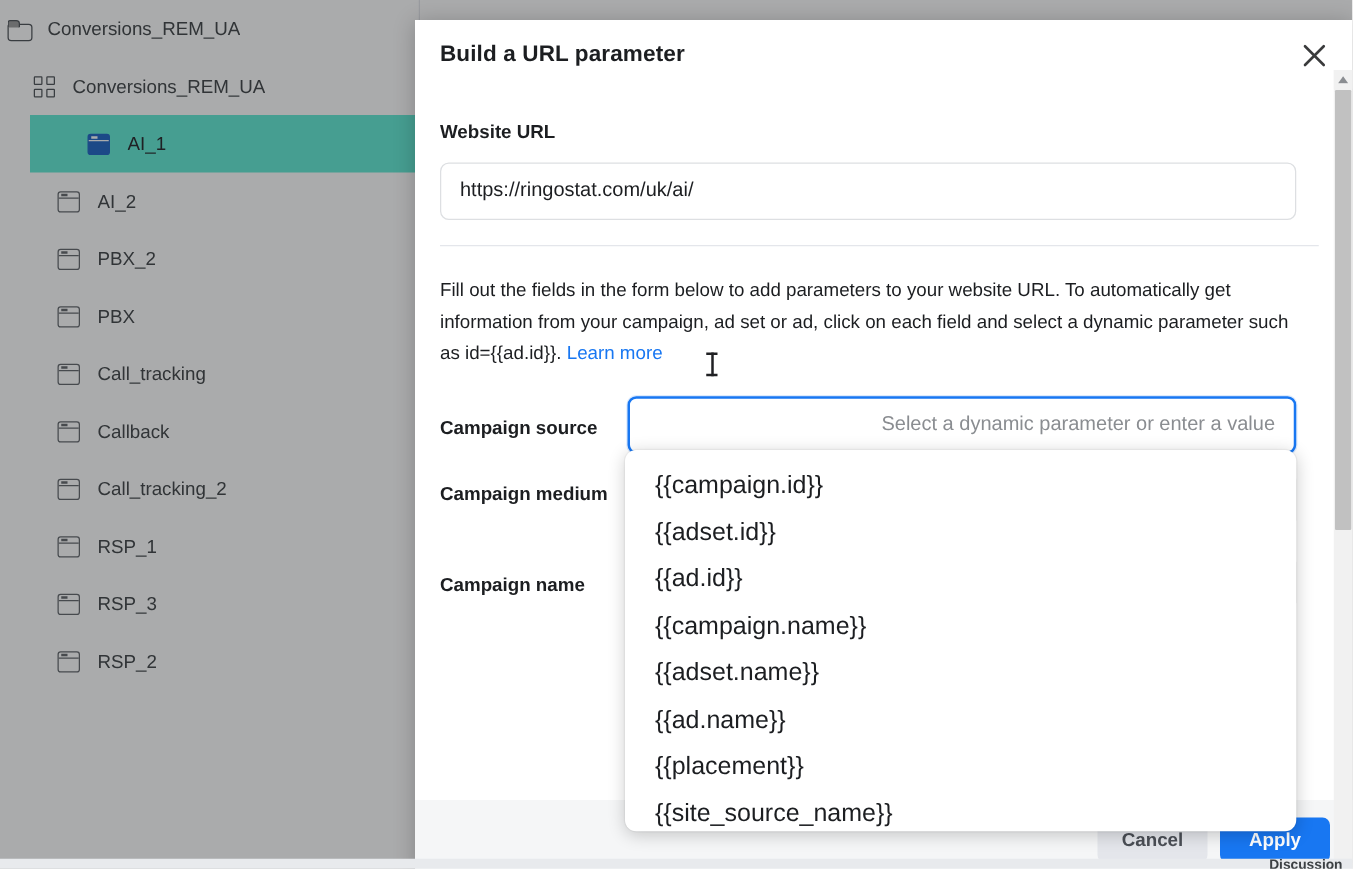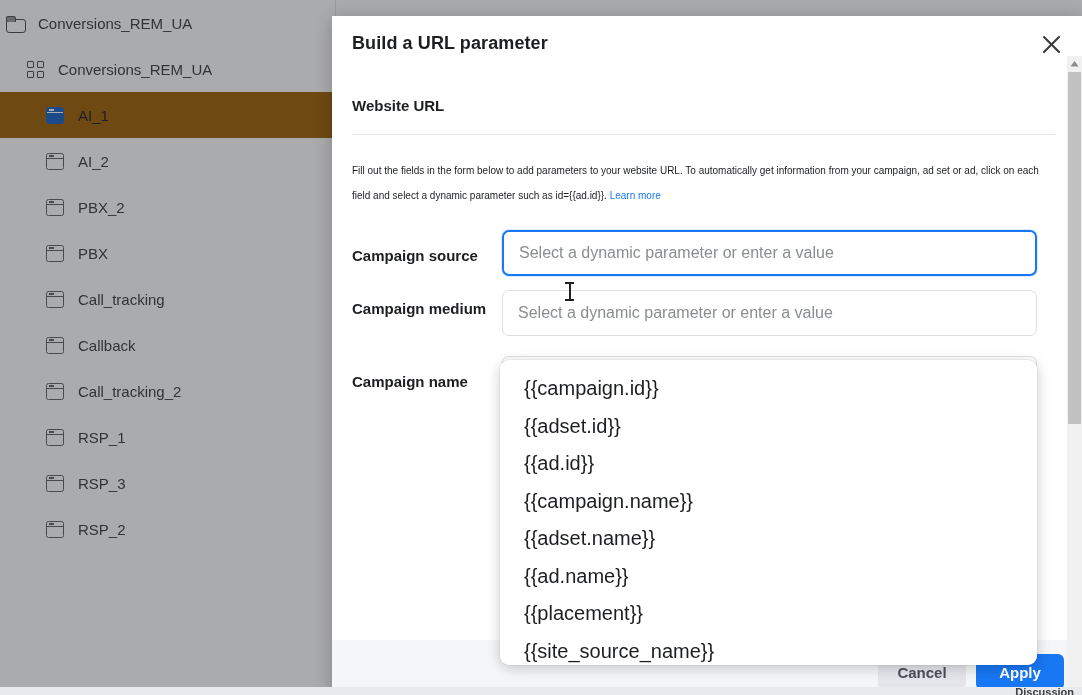--- a/index.html
+++ b/index.html
@@ -30,21 +30,21 @@
   }
   .side-row .lbl { overflow: hidden; text-overflow: ellipsis; }
   .side-row.lvl0 { padding-left: 4px; }
   .side-row.lvl1 { padding-left: 24px; }
   .side-row.lvl2 { padding-left: 44px; }
   .side-row .ico {
     width: 22px; height: 22px;
     display: inline-flex; align-items: center; justify-content: center;
     margin-right: 12px; flex: 0 0 auto;
   }
-  .side-row.selected { background: #a16207; }
+  .side-row.selected { background: #5eead4; margin-left: 24px; }
   .side-row.selected .lbl { color: #202124; }
 
   
   .ic-folder { width: 19px; height: 15px; position: relative; }
   .ic-folder:before {
     content: ""; position: absolute; left: 0; top: 3px;
     width: 18px; height: 12px;
     border: 1.6px solid #4a4e53; border-radius: 2px 3px 3px 3px;
   }
   .ic-folder:after {
@@ -128,21 +128,21 @@
     outline: none;
   }
   .divider {
     margin-top: 20px;
     width: 703px; margin-left: 0;
     height: 1px; background: #e4e6eb;
   }
   .desc {
     margin-top: 23px;
     width: 690px;
-    font-size: 10px; line-height: 25px; color: #1c1e21;
+    font-size: 15px; line-height: 25px; color: #1c1e21;
   }
   .desc a { color: #1877f2; text-decoration: none; }
 
   .form-grid { margin-top: 22px; }
   .form-row {
     display: flex; align-items: flex-start;
     margin-bottom: 14px;
   }
   .row-label {
     width: 150px; flex: 0 0 150px;
@@ -151,20 +151,21 @@
     padding-top: 13px;
   }
   .row-label.two-line { padding-top: 6px; }
   .combo {
     width: 535px; height: 46px;
     border: 1px solid #dddfe2; border-radius: 7px;
     display: flex; align-items: center;
     padding: 0 15px;
     font-size: 16px; color: #8a8d91;
     background: #ffffff;
+    justify-content: flex-end;
   }
   .combo.focused {
     border: 2px solid #1877f2;
     box-shadow: 0 0 0 1px rgba(24,119,242,0.15);
   }
 
   .modal-foot {
     position: absolute; left: 0; right: 0; bottom: 0;
     height: 64px;
     background: #f5f6f7;
@@ -351,20 +352,21 @@
         <svg width="19" height="19" viewBox="0 0 19 19" aria-hidden="true">
           <path d="M2 2 L17 17 M17 2 L2 17" stroke="#3a3b3c" stroke-width="2.1" stroke-linecap="round"></path>
         </svg>
       </div>
     </div>
 
     <div class="modal-body">
 
       <div class="field-label url-label">Website URL</div>
 
+      <input class="url-input" type="text" value="https://ringostat.com/uk/ai/" style="">
 
       <div class="divider"></div>
 
       <div class="desc">
         <span>Fill out the fields in the form below to add parameters to your website URL. To automatically get information from your campaign, ad set or ad, click on each field and select a dynamic parameter such as id={{ad.id}}. </span><a href="#">Learn more</a>
       </div>
 
       <div class="form-grid">
 
         <div class="form-row">

